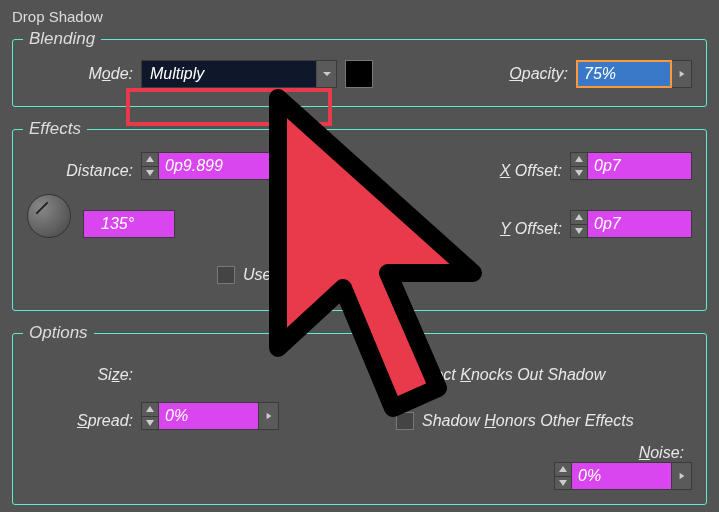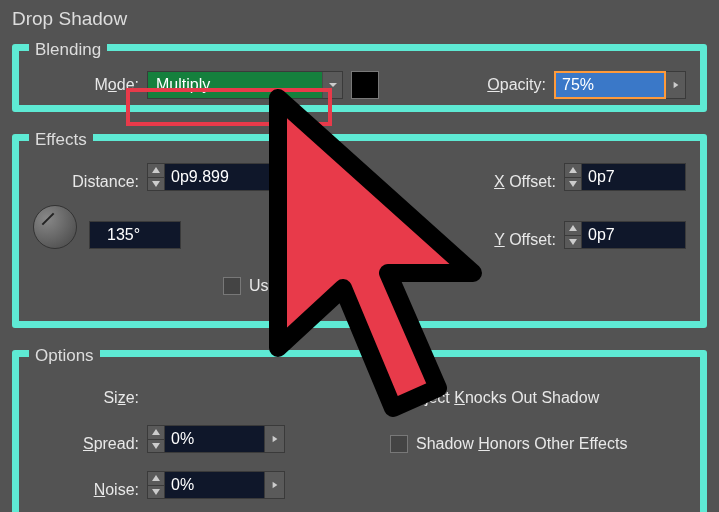--- a/index.html
+++ b/index.html
@@ -1,34 +1,34 @@
 <!DOCTYPE html>
 <html><head>
 <meta charset="utf-8">
 <style>
 * { box-sizing: border-box; margin: 0; padding: 0; font-family: Arial, sans-serif; }
 body { background: #535353; color: #e8e8e8; font-size: 16px; width: 719px; height: 512px; overflow: hidden; position: relative; }
 .panel { padding: 8px 12px; }
-.title { font-size: 19px; margin-bottom: 14px; color: #ddd; }
-.group { border: 7px solid #5eead4; border-radius: 3px; padding: 18px 14px 14px 14px; margin-bottom: 22px; position: relative; }
+.title { font-size: 15px; margin-bottom: 14px; color: #ddd; }
+.group { border: 1px solid #5eead4; border-radius: 3px; padding: 18px 14px 14px 14px; margin-bottom: 22px; position: relative; font-style: italic; }
 .group-label { position: absolute; top: -11px; left: 10px; background: #535353; padding: 0 6px; font-size: 17px; color: #ddd; }
 .row { display: flex; align-items: flex-end; margin-bottom: 14px; min-height: 32px; }
 .label { text-align: right; margin-right: 8px; color: #e8e8e8; white-space: nowrap; }
 .underline { text-decoration: underline; }
-.dropdown { display: flex; align-items: center; background: #15803d; border: 1px solid #3a3a3a; height: 28px; position: relative; }
+.dropdown { display: flex; align-items: center; background: #0f172a; border: 1px solid #3a3a3a; height: 28px; position: relative; }
 .dropdown-text { padding: 0 8px; flex: 1; color: #fff; }
 .dropdown-arrow { width: 20px; height: 100%; background: #5a5a5a; display: flex; align-items: center; justify-content: center; border-left: 1px solid #4a4a4a; }
 .dropdown-arrow svg { width: 10px; height: 10px; }
 .swatch { width: 28px; height: 28px; background: #000; border: 1px solid #787878; margin-left: 8px; }
 .numfield { display: flex; align-items: center; height: 28px; }
 .spinner { width: 18px; height: 28px; background: #5a5a5a; border: 1px solid #3a3a3a; display: flex; flex-direction: column; }
 .spinner div { flex: 1; display: flex; align-items: center; justify-content: center; }
 .spinner svg { width: 8px; height: 6px; }
 .spinner div:first-child { border-bottom: 1px solid #3a3a3a; }
-.field { height: 28px; background: #0f172a; border: 1px solid #3a3a3a; border-left: none; color: #fff; padding: 0 6px; display: flex; align-items: center; }
+.field { height: 28px; background: #d946ef; border: 1px solid #3a3a3a; border-left: none; color: #fff; padding: 0 6px; display: flex; align-items: center; }
 .field.sel { background: #3a78c8; border: 2px solid #ff9a3a; color: #fff; }
 .field-arrow { width: 20px; height: 28px; background: #5a5a5a; border: 1px solid #3a3a3a; border-left: none; display: flex; align-items: center; justify-content: center; }
 .dial { width: 44px; height: 44px; border-radius: 50%; background: radial-gradient(circle at 30% 30%, #888, #444); border: 1px solid #333; position: relative; margin-right: 12px; }
 .dial::after { content: ''; position: absolute; width: 16px; height: 2px; background: #222; top: 12px; left: 6px; transform: rotate(-45deg); }
 .checkbox { width: 18px; height: 18px; background: #444; border: 1px solid #787878; margin-right: 8px; }
 .highlight-box { position: absolute; border: 4px solid #e83a4a; pointer-events: none; z-index: 5; }
 .cursor-overlay { position: absolute; z-index: 10; pointer-events: none; }
 .left-col { width: 106px; }
 .blend-row { display:flex; align-items:center; }
 </style>
@@ -47,21 +47,21 @@
         <span class="dropdown-arrow">
             <svg viewBox="0 0 10 10">
               <path d="M1 3 L5 7 L9 3 Z" fill="#ccc"></path>
             </svg>
           </span>
       </div>
       <div class="swatch"></div>
       <div style="flex:1"></div>
       <div class="label"><span class="underline">O</span><span>pacity:</span></div>
       <div class="numfield">
-        <div class="field sel" style="width:112px;">75%</div>
+        <div class="field sel" style="width:96px;">75%</div>
         <div class="field-arrow">
             <svg viewBox="0 0 10 10" width="8" height="8">
               <path d="M2 1 L8 5 L2 9 Z" fill="#ccc"></path>
             </svg>
           </div>
       </div>
     </div>
   </div>
 
   <div class="group">
@@ -155,21 +155,21 @@
         <div class="field-arrow">
             <svg viewBox="0 0 10 10" width="8" height="8">
               <path d="M2 1 L8 5 L2 9 Z" fill="#ccc"></path>
             </svg>
           </div>
       </div>
       <div style="flex:1"></div>
       <div class="checkbox"></div>
       <span style="width:270px;"><span>Shadow </span><span class="underline">H</span><span>onors Other Effects</span></span>
     </div>
-    <div class="row" style="margin-bottom:0;">
+    <div class="row" style="margin-bottom:0;flex-direction:column;">
       <div class="label left-col"><span class="underline">N</span><span>oise:</span></div>
       <div class="numfield">
         <div class="spinner">
             <div>
               <svg viewBox="0 0 8 6">
                 <path d="M4 0 L8 6 L0 6 Z" fill="#ccc"></path>
               </svg>
             </div>
             <div>
               <svg viewBox="0 0 8 6">

